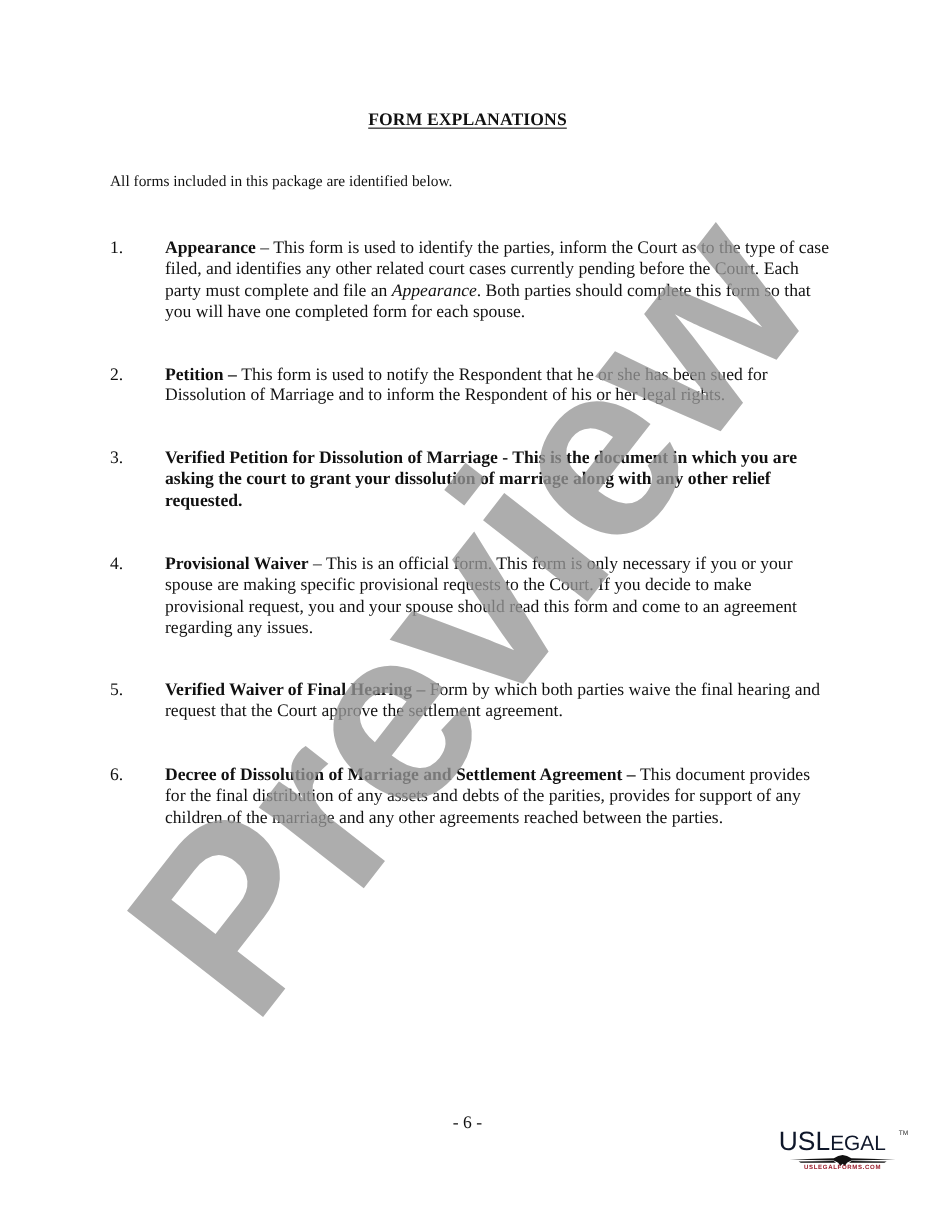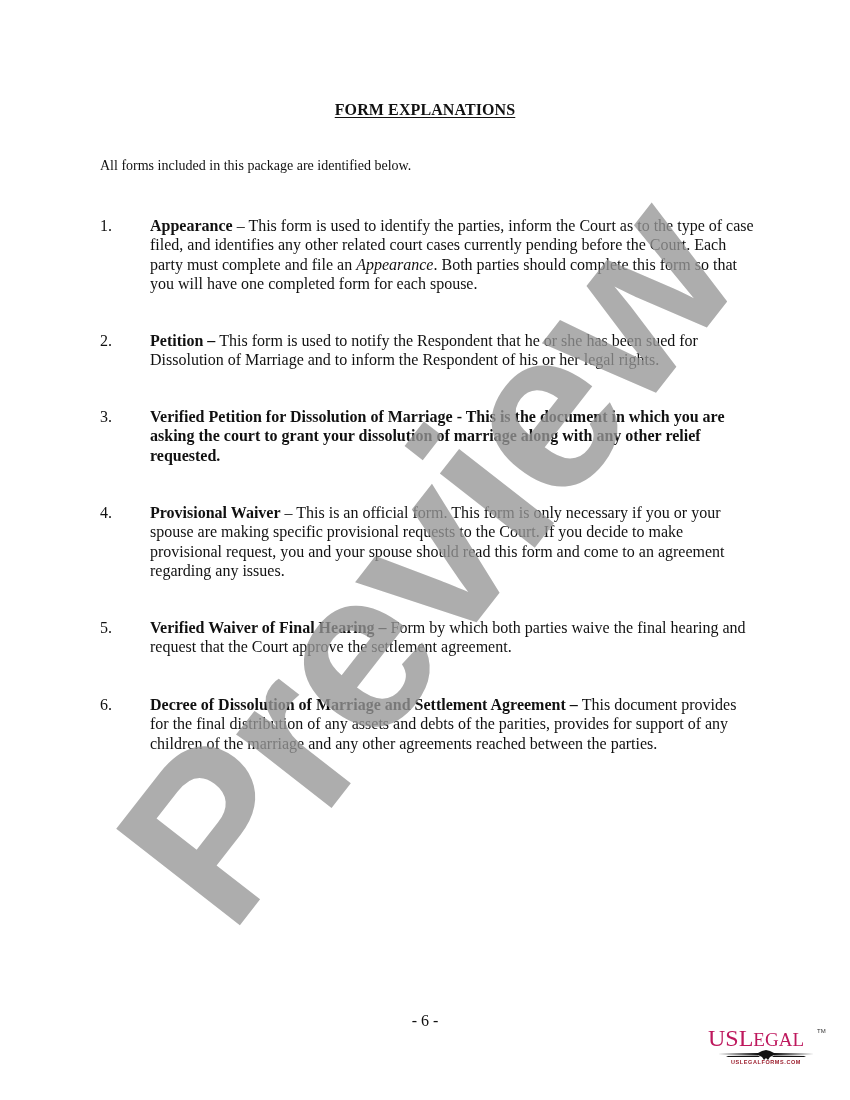--- a/index.html
+++ b/index.html
@@ -75,22 +75,22 @@
       position: absolute;
       left: 706px;
       top: 1026px;
       width: 120px;
       height: 42px;
     }
     .logo .brand {
       position: absolute;
       left: 2px;
       top: 0px;
-      font-family: Liberation Serif, serif;
-      color: #be185d;
+      font-family: Liberation Sans, sans-serif;
+      color: #0f172a;
       font-size: 24px;
       line-height: 24px;
       letter-spacing: 0px;
       text-align: center;
     }
     .logo .brand .small {
       font-size: 19px;
     }
     .logo .tm {
       position: absolute;

